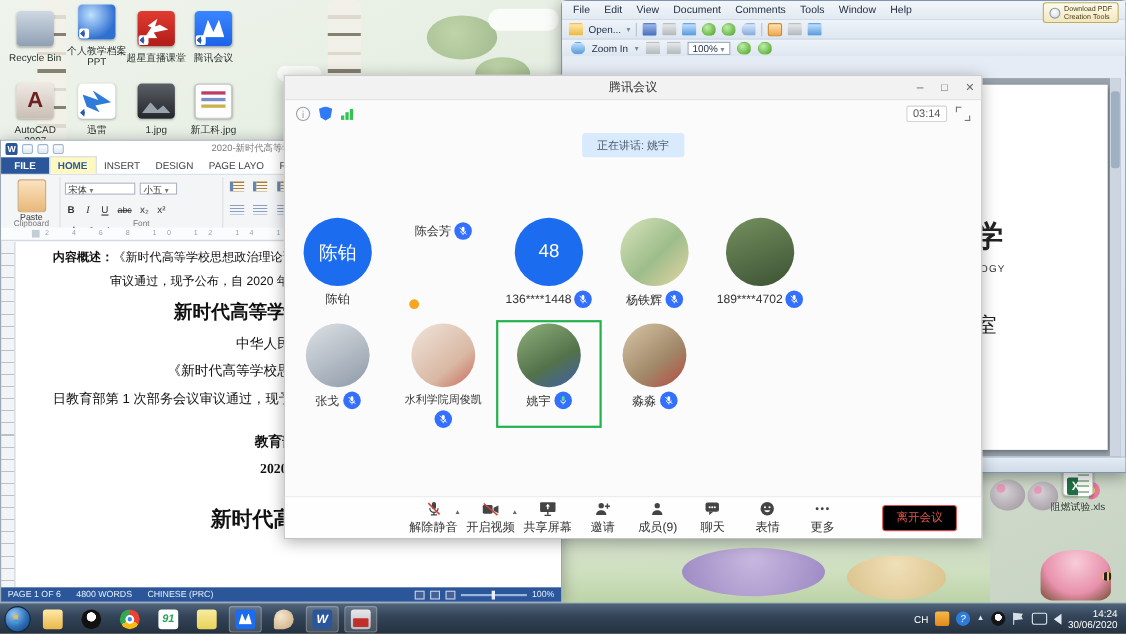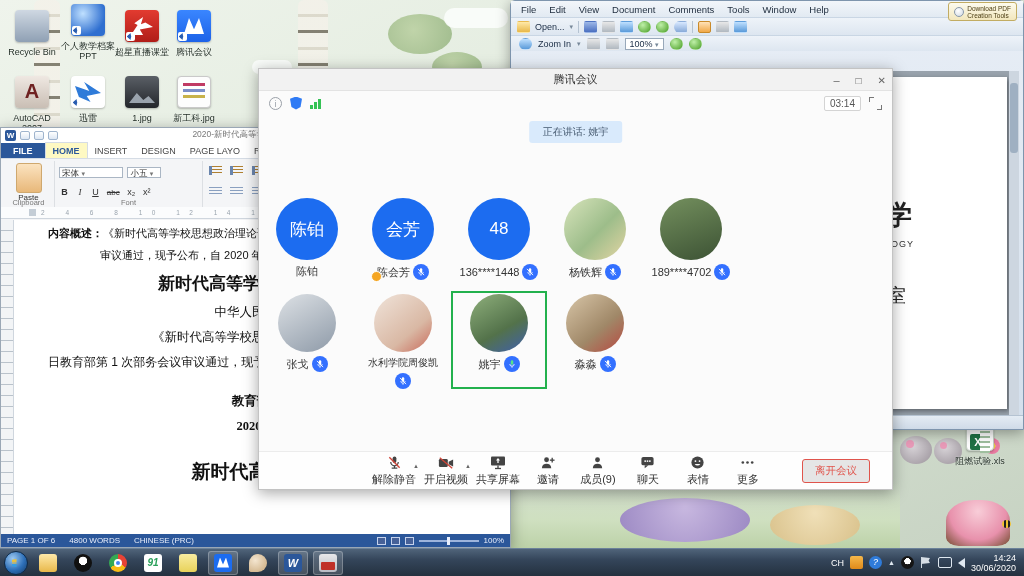--- a/index.html
+++ b/index.html
@@ -135,21 +135,21 @@
   .avatar .init{position:absolute;inset:0;display:flex;align-items:center;justify-content:center;color:#fff;font-size:17px;}
   .pname{margin-top:4px;font-size:11px;color:#333;display:flex;align-items:center;justify-content:center;gap:3px;white-space:nowrap;}
   .micbadge{width:16px;height:16px;border-radius:50%;background:#3370ff;flex:0 0 16px;display:flex;align-items:center;justify-content:center;}
   .hostdot{position:absolute;left:16px;bottom:-2px;width:11px;height:11px;border-radius:50%;background:#f5a623;border:1.5px solid #fff;}
   
   #meet .mbar{position:absolute;left:0;right:0;bottom:0;height:38px;background:#fefefe;border-top:1px solid #ececec;display:flex;align-items:center;padding:0 22px 0 110px;}
   .mitem{width:50px;text-align:center;color:#333;}
   .mitem .ic{height:17px;display:flex;align-items:center;justify-content:center;}
   .mitem .tl{font-size:11px;margin-top:1px;}
   .caret{font-size:6px;color:#666;margin:0 2px 10px -6px;}
-  .leavebtn{margin-left:auto;border:1px solid #e0544c;color:#e0544c;background:#e5e5e5;font-size:10.5px;padding:4px 12px;border-radius:3px;}
+  .leavebtn{margin-left:auto;border:1px solid #e0544c;color:#e0544c;background:#000000;font-size:10.5px;padding:4px 12px;border-radius:3px;}
   
   #taskbar{position:absolute;left:0;right:0;bottom:0;height:28px;background:linear-gradient(#50647a,#34455a 40%,#24313f);border-top:1px solid #6b8199;display:flex;align-items:center;padding:0 4px;gap:5px;}
   .orb{width:24px;height:24px;border-radius:50%;background:radial-gradient(circle at 35% 30%,#9cc8f0,#2d6fb8 55%,#153a63);border:1px solid #0e2a49;position:relative;}
   .orb:before{content:"";position:absolute;left:7px;top:7px;width:10px;height:9px;background:conic-gradient(#e85a4a 0 25%,#7bc043 0 50%,#2f9fe8 0 75%,#f2c230 0);clip-path:polygon(0 15%,45% 5%,45% 45%,0 45%,0 55%,45% 55%,45% 95%,0 85%);opacity:.9;filter:blur(.3px);}
   .tbtn{width:30px;height:24px;border-radius:3px;display:flex;align-items:center;justify-content:center;}
   .tbtn.open{background:rgba(255,255,255,.16);border:1px solid rgba(255,255,255,.25);}
   .tbi{width:18px;height:18px;border-radius:3px;position:relative;}
   .tbi.folder{background:linear-gradient(#ffe9a8,#e8b84a);}
   .tbi.qq{background:radial-gradient(circle at 50% 38%,#fff 28%,#111 31%);border-radius:50%;}
   .tbi.chrome{background:conic-gradient(#e84335 0 33%,#f8bb15 0 66%,#35a853 0);border-radius:50%;}
@@ -420,23 +420,20 @@
     <div class="prow" style="top:126px;">
       <div class="tile">
         <div class="avatar" style="background: rgb(28, 108, 240);">
             <span class="init">陈铂</span>
           </div>
         <div class="pname">
             <span>陈铂</span>
           </div>
       </div>
       <div class="tile">
-        <div class="avatar" style="background: rgb(28, 108, 240);">
-            <span class="init">会芳</span>
-          </div>
         <span class="hostdot"></span>
         <div class="pname">
             <span>陈会芳</span>
           <span class="micbadge">
               <svg width="10" height="10" viewBox="0 0 16 16">
                 <rect x="6" y="2" width="4" height="7" rx="2" fill="#fff"></rect>
                 <path d="M4.5 8a3.5 3.5 0 0 0 7 0" stroke="#fff" stroke-width="1.3" fill="none"></path>
                 <line x1="8" y1="11.5" x2="8" y2="14" stroke="#fff" stroke-width="1.3"></line>
                 <line x1="3" y1="3" x2="13" y2="13" stroke="#fff" stroke-width="1.4"></line>
               </svg>

